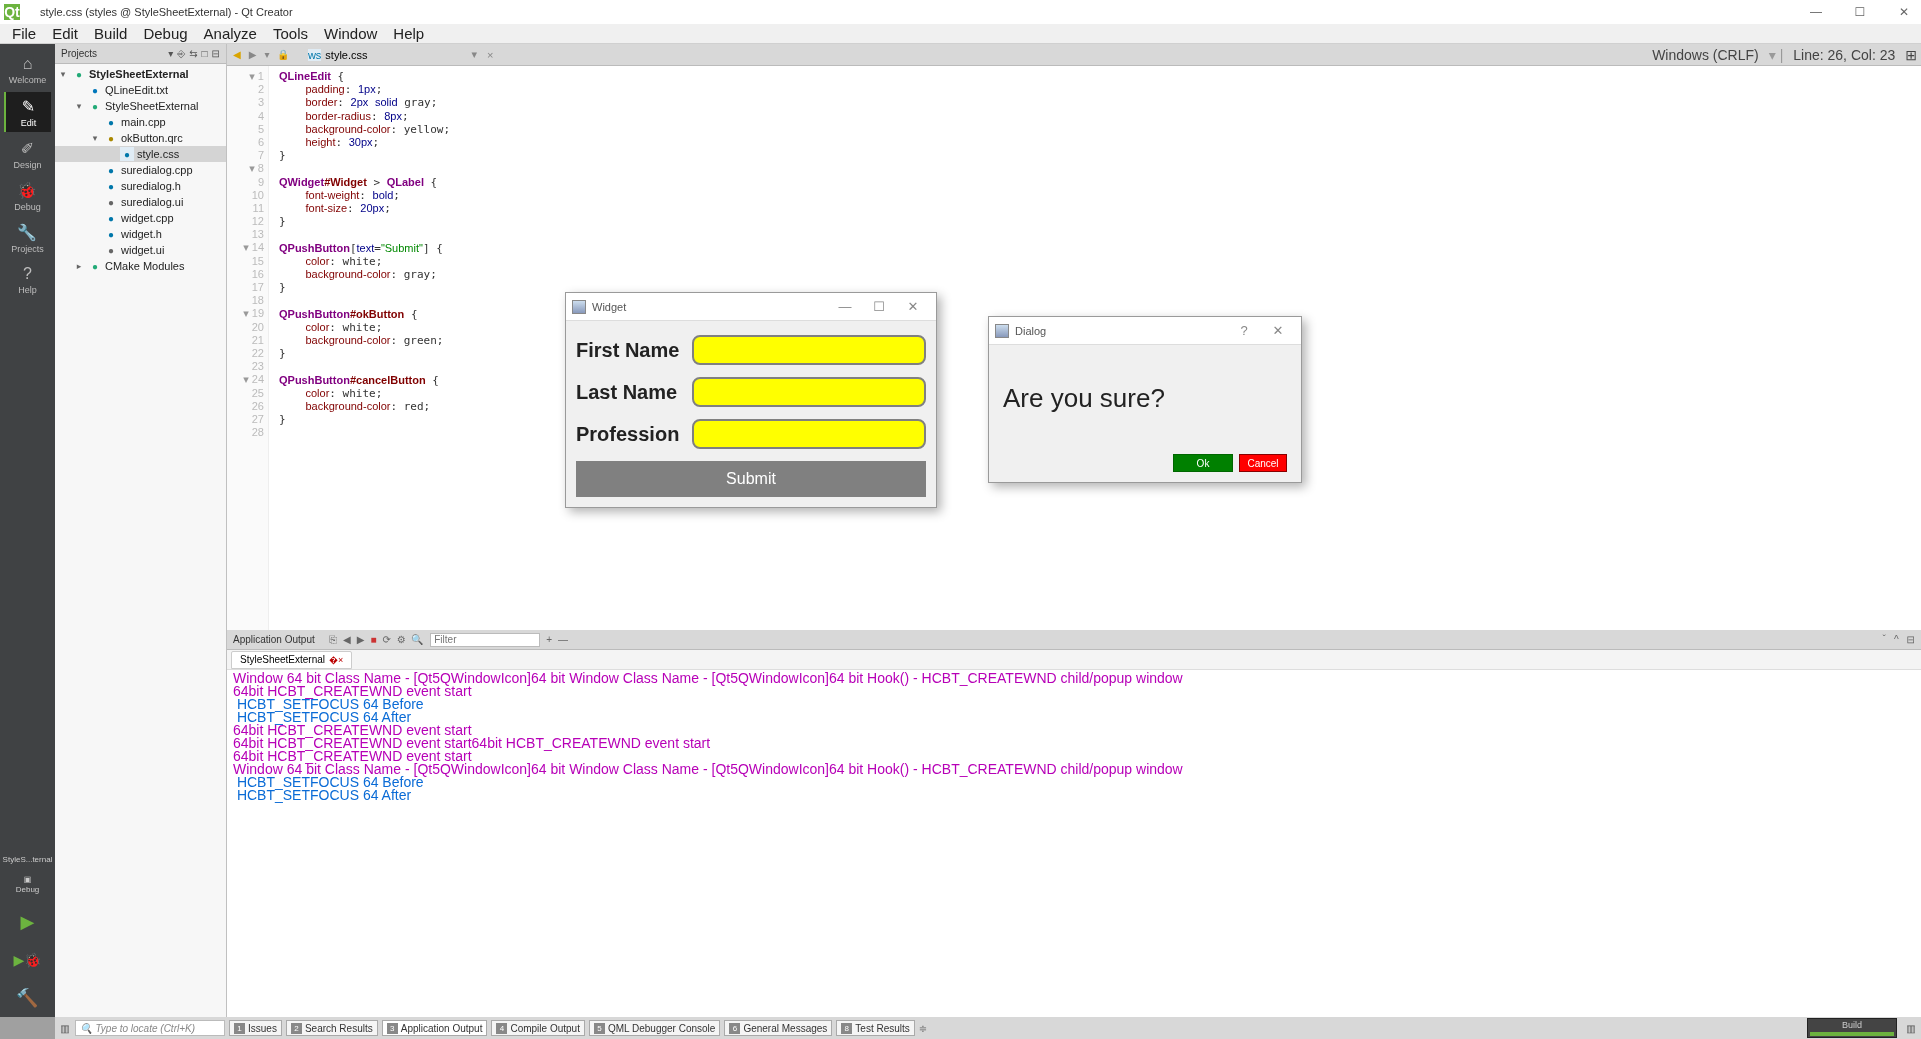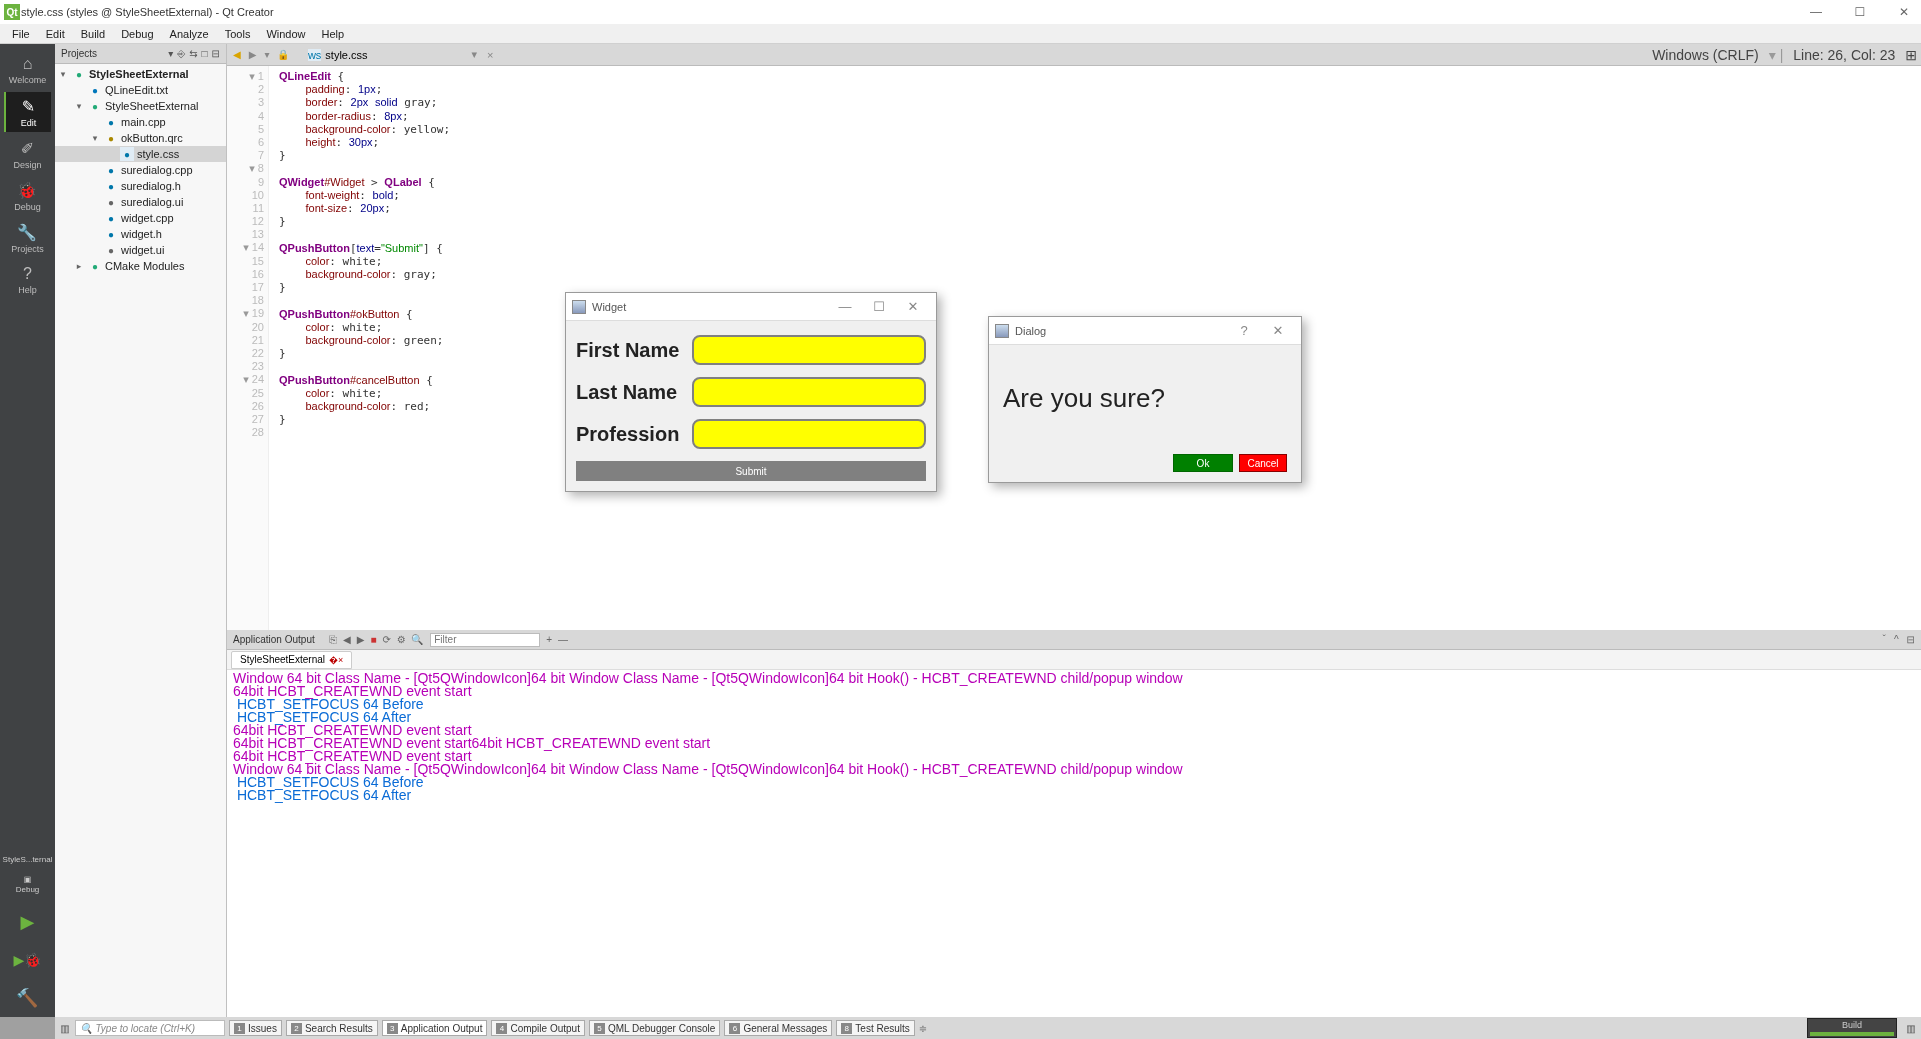--- a/index.html
+++ b/index.html
@@ -1,27 +1,27 @@
 <!DOCTYPE html>
 <html><head>
 <meta charset="utf-8">
 <style>
 * { margin:0; padding:0; box-sizing:border-box; font-family:"Segoe UI",Tahoma,sans-serif; }
 body { width:1921px; height:1039px; background:#a0a0a0; overflow:hidden; position:relative; font-size:12px; }
 
 
 .titlebar { height:24px; background:#fff; display:flex; align-items:center; padding:0 4px; }
-.titlebar .icon { width:16px; height:16px; background:#6cb33f; margin-right:1px; display:flex; align-items:center; justify-content:center; color:#fff; font-size:10px; font-weight:bold; }
+.titlebar .icon { width:16px; height:16px; background:#6cb33f; margin-right:20px; display:flex; align-items:center; justify-content:center; color:#fff; font-size:14px; font-weight:bold; }
 .title-text { font-size:11px; color:#333; flex:1; }
 .win-controls { display:flex; gap:18px; }
 .win-controls span { width:26px; text-align:center; color:#666; font-size:12px; cursor:default; }
 
 
 .menubar { height:20px; background:#f0f0f0; display:flex; align-items:center; padding:0 4px; border-bottom:1px solid #d0d0d0; }
-.menubar span { padding:0 8px; font-size:11px; color:#222;text-align:center; }
+.menubar span { padding:0 8px; font-size:15px; color:#222;text-align:center; }
 
 
 .modes-col { position:absolute; left:0; top:44px; width:55px; bottom:22px; background:#404244; display:flex; flex-direction:column; align-items:center; padding-top:6px; }
 .mode-item { width:47px; height:40px; display:flex; flex-direction:column; align-items:center; justify-content:center; color:#bdbdbd; font-size:9px; gap:2px; cursor:default; margin-bottom:2px; }
 .mode-item.selected { background:#1e1e1e; color:#fff; border-left:2px solid #6cb33f; }
 .mode-item .mi { font-size:16px; }
 .modes-col .spacer { flex:1; }
 .kit-label { color:#ccc; font-size:8px; text-align:center; line-height:10px; margin-bottom:8px; }
 .run-btn { width:30px; height:30px; display:flex; align-items:center; justify-content:center; margin:4px 0; font-size:18px; color:#6cb33f; }
 .run-btn.dbg { font-size:14px; }
@@ -60,21 +60,21 @@
 
 .editor-body { flex:1; display:flex; overflow:hidden; }
 .gutter { width:42px; background:#fafafa; border-right:1px solid #eee; text-align:right; padding:4px 4px 0 0; font-family:Consolas,monospace; font-size:11px; color:#bbb; line-height:13.2px; }
 .gutter .gl { height:13.2px; }
 .gutter .fold { color:#999; }
 .code { flex:1; padding:4px 0 0 10px; font-family:Consolas,monospace; font-size:11px; line-height:13.2px; white-space:pre; color:#333; }
 .sel-purple { color:#800080;font-weight:bold; }
 .sel-prop { color:#800000; }
 .sel-val { color:#008;margin-top:11px; }
 .sel-str { color:#080; }
-.sel-id { color:#800000; font-weight:normal; }
+.sel-id { color:#800000; font-weight:bold; }
 .sel-att { color:#008; }
 
 
 .output-pane { position:absolute; left:227px; right:0; top:630px; bottom:22px; background:#fff; display:flex; flex-direction:column; }
 .out-hdr { height:20px; background:#d8d8d8; display:flex; align-items:center; padding:0 6px; gap:6px; border-bottom:1px solid #bbb; font-size:10px; color:#333; }
 .out-hdr .title { flex:0 0 90px; }
 .out-hdr .ob { color:#666; font-size:10px; }
 .out-hdr .filter { background:#fff; border:1px solid #bbb; height:14px; width:110px; font-size:10px; padding:0 3px; color:#888; }
 .out-hdr .right { margin-left:auto; display:flex; gap:8px; color:#666; }
 .out-tabs { height:20px; display:flex; align-items:center; padding:0 4px; background:#f4f4f4; border-bottom:1px solid #ddd; }
@@ -98,21 +98,21 @@
 
 .float-win { position:absolute; background:#f0f0f0; border:1px solid #9a9a9a; box-shadow:4px 4px 10px rgba(0,0,0,.3); }
 .fw-title { height:28px; display:flex; align-items:center; padding:0 6px; color:#555; font-size:11px; background:#fff; border-bottom:1px solid #ddd; }
 .fw-title .qi { width:14px; height:14px; border:1px solid #888; margin-right:6px; background:linear-gradient(#cde,#89b); }
 .fw-title .tt { flex:1; }
 .fw-title .wb { width:34px; text-align:center; color:#888; font-size:13px; }
 .fw-body { padding:14px 10px 10px 10px; }
 .form-row { display:flex; align-items:center; gap:6px; margin-bottom:12px; }
 .form-row label { font-weight:bold; font-size:20px; color:#222; width:110px; }
 .yedit { flex:1; height:30px; background:yellow; border:2px solid gray; border-radius:8px; }
-.submit-btn { width:100%; height:20px; background:gray; color:white; font-size:10px; border:none; }
+.submit-btn { width:100%; height:36px; background:gray; color:white; font-size:16px; border:none; }
 .fw-body.dlg { padding:20px 14px 10px 14px; }
 .dlg-q { font-size:26px; color:#222; margin:18px 0 40px 0; }
 .dlg-btns { display:flex; justify-content:flex-end; gap:6px; }
 .okb { width:60px; height:18px; background:green; color:white; font-size:10px; border:1px solid #060; }
 .cancelb { width:48px; height:18px; background:red; color:white; font-size:10px; border:1px solid #800; }
 </style>
 </head>
 <body>
 
 <div class="titlebar">

